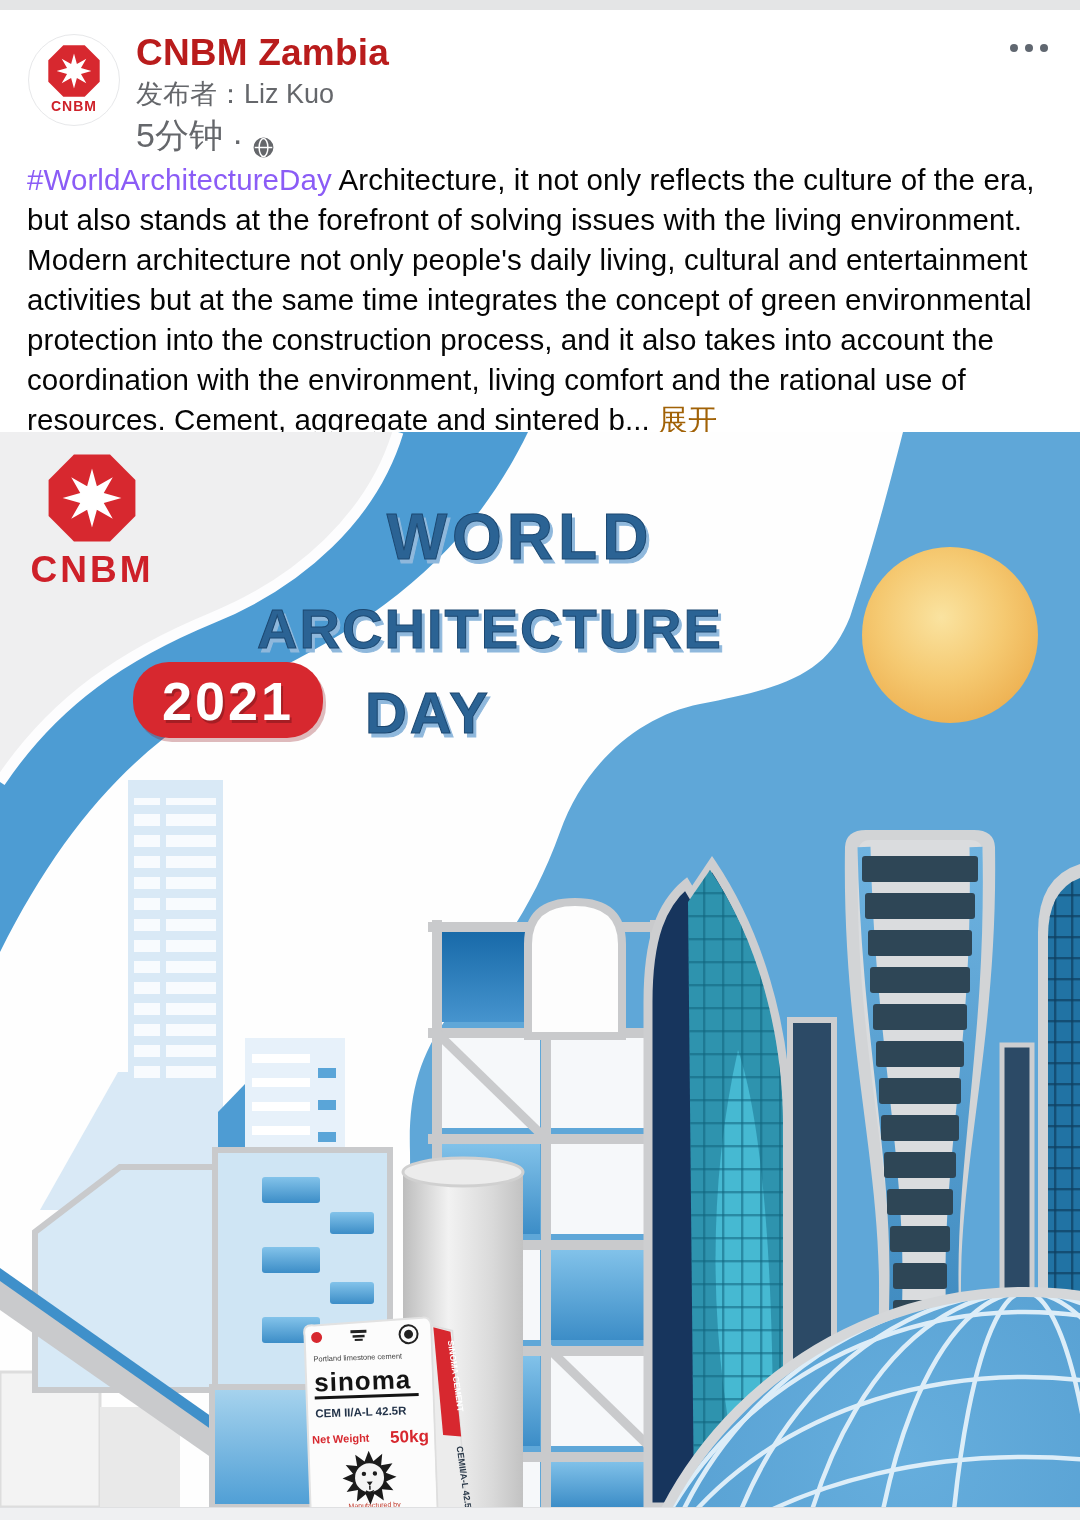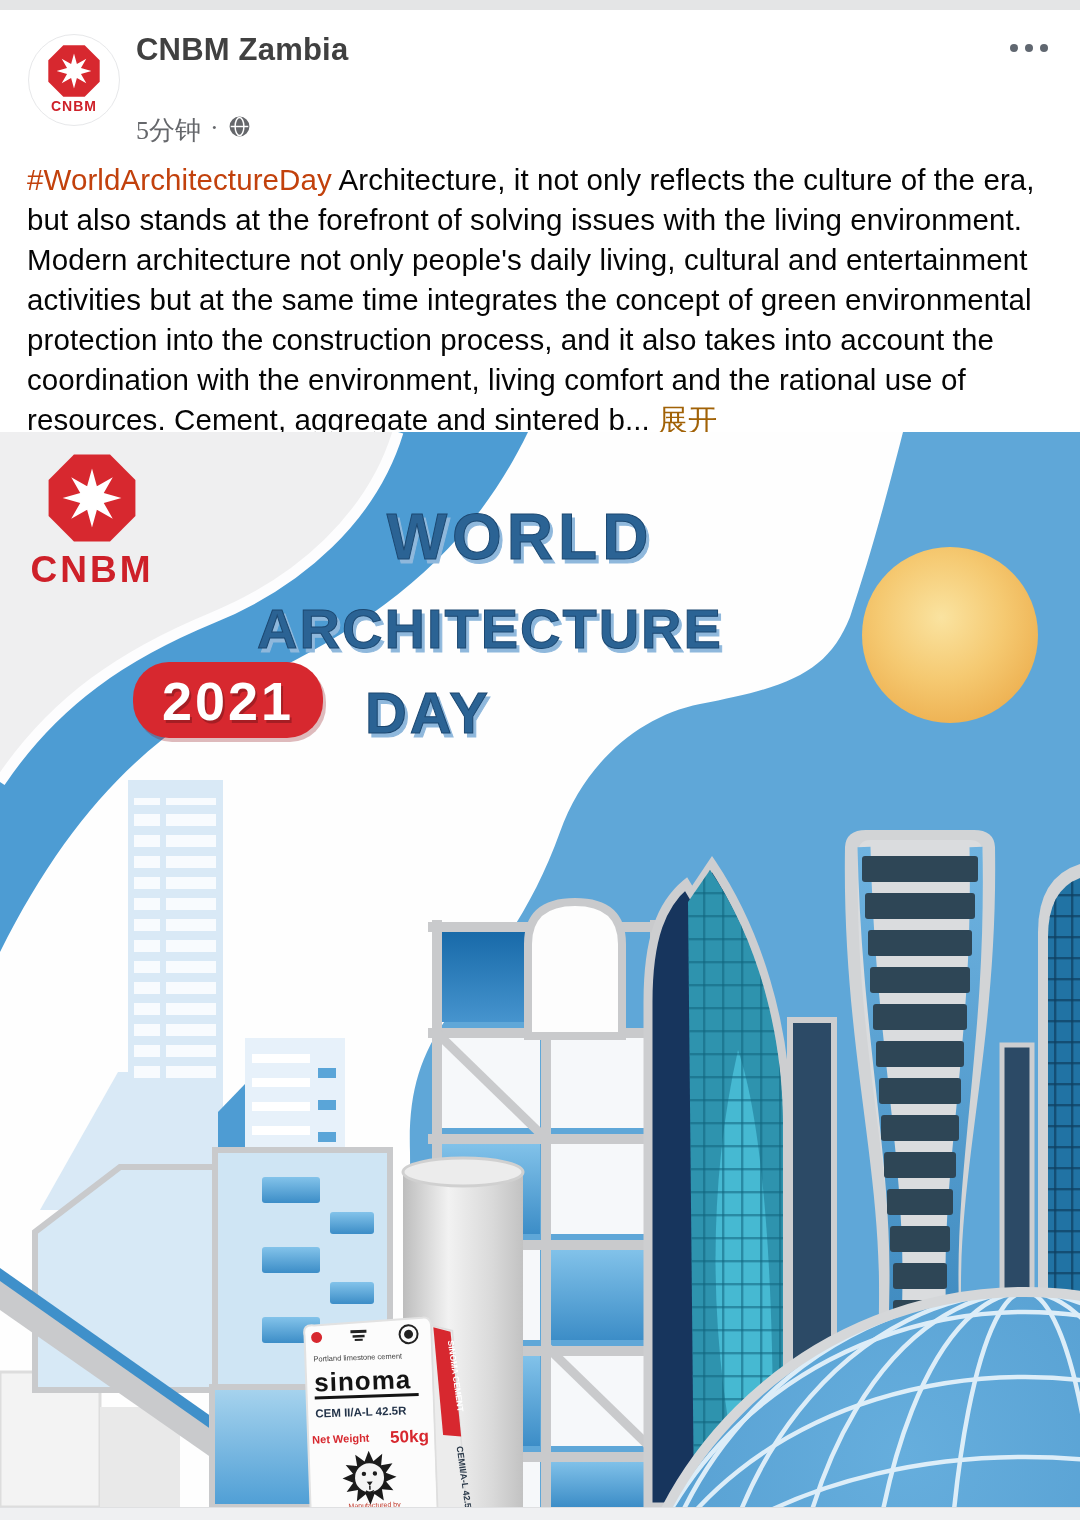--- a/index.html
+++ b/index.html
@@ -3,30 +3,30 @@
 <meta charset="utf-8">
 <style>
   html,body{margin:0;padding:0;}
   body{width:1080px;height:1520px;background:#ffffff;overflow:hidden;
        font-family:"Liberation Sans","DejaVu Sans",sans-serif;position:relative;}
   .top-strip{position:absolute;top:0;left:0;width:1080px;height:10px;background:#e4e5e6;}
   
   .hdr{position:absolute;top:10px;left:0;width:1080px;height:148px;}
   .avatar{position:absolute;left:28px;top:24px;width:92px;height:92px;border-radius:50%;
           background:#fff;border:1px solid #e7e8ea;box-sizing:border-box;overflow:hidden;}
-  .hname{position:absolute;left:136px;top:22px;font-size:31px;font-weight:bold;color:#404040;letter-spacing:.2px;}
+  .hname{position:absolute;left:136px;top:22px;font-size:37px;font-weight:bold;color:#b91c1c;letter-spacing:.2px;}
   .hsub{position:absolute;left:136px;top:66px;font-size:27px;color:#65676b;}
-  .hmeta{position:absolute;left:136px;top:103px;font-size:26px;color:#65676b;display:flex;align-items:flex-start;gap:9px;font-family:Liberation Serif, serif;}
+  .hmeta{position:absolute;left:136px;top:103px;font-size:34px;color:#65676b;display:flex;align-items:flex-end;gap:9px;}
   .globe{display:inline-flex;margin-top:2px;}
   .more{position:absolute;right:30px;top:26px;display:flex;gap:7px;padding:8px 2px;cursor:pointer;}
   .more i{width:8px;height:8px;border-radius:50%;background:#606770;display:block;}
   
   .ptxt{position:absolute;top:160px;left:27px;width:1026px;font-size:29.5px;line-height:40px;
         color:#050505;letter-spacing:.1px;}
-  .hashtag{color:#c2410c;text-decoration:none;cursor:pointer;}
+  .hashtag{color:#8b5cf6;text-decoration:none;cursor:pointer;}
   .expand{color:#a16207;cursor:pointer;}
   
   .poster{position:absolute;top:432px;left:0;width:1080px;height:1075px;cursor:pointer;}
   .poster svg{display:block;}
   .bot-strip{position:absolute;top:1507px;left:0;width:1080px;height:13px;background:#eff0f2;border-top:1px solid #dfe0e2;box-sizing:border-box;}
   .t3d{filter:drop-shadow(3px 4px 0 #8fb8dc);}
   .pill-sh{filter:drop-shadow(3px 4px 0 rgba(150,30,35,.30));}
   .y3d{filter:drop-shadow(2px 3px 0 #a51e24);}
 </style>
 </head>
@@ -41,20 +41,21 @@
         <g id="cnbm-mark">
           <polygon points="44.3,18.4 18.4,44.3 -18.4,44.3 -44.3,18.4 -44.3,-18.4 -18.4,-44.3 18.4,-44.3 44.3,-18.4" fill="#d7282f"></polygon>
           <polygon fill="#ffffff" points="30,0 12,5 21.2,21.2 5,12 0,30 -5,12 -21.2,21.2 -12,5 -30,0 -12,-5 -21.2,-21.2 -5,-12 0,-30 5,-12 21.2,-21.2 12,-5"></polygon>
         </g>
       </defs>
       <use href="#cnbm-mark" transform="translate(45,36) scale(0.58)"></use>
       <text x="45" y="76" text-anchor="middle" font-size="14" font-weight="bold" fill="#ce2029" letter-spacing="1">CNBM</text>
     </svg>
   </div>
   <div class="hname">CNBM Zambia</div>
+  <div class="hsub"><span>发布者：</span><span>Liz Kuo</span></div>
   <div class="hmeta">
     <span>5分钟</span>
     <span>·</span>
     <span class="globe">
       <svg width="23" height="23" viewBox="0 0 22 22">
           <g fill="none" stroke="#65676b" stroke-width="1.8">
             <circle cx="11" cy="11" r="8.6" fill="#65676b" stroke="none"></circle>
             <circle cx="11" cy="11" r="8.6" stroke="#65676b"></circle>
             <ellipse cx="11" cy="11" rx="4.2" ry="8.6" stroke="#ffffff" stroke-width="1.4"></ellipse>
             <line x1="2.6" y1="11" x2="19.4" y2="11" stroke="#ffffff" stroke-width="1.4"></line>

